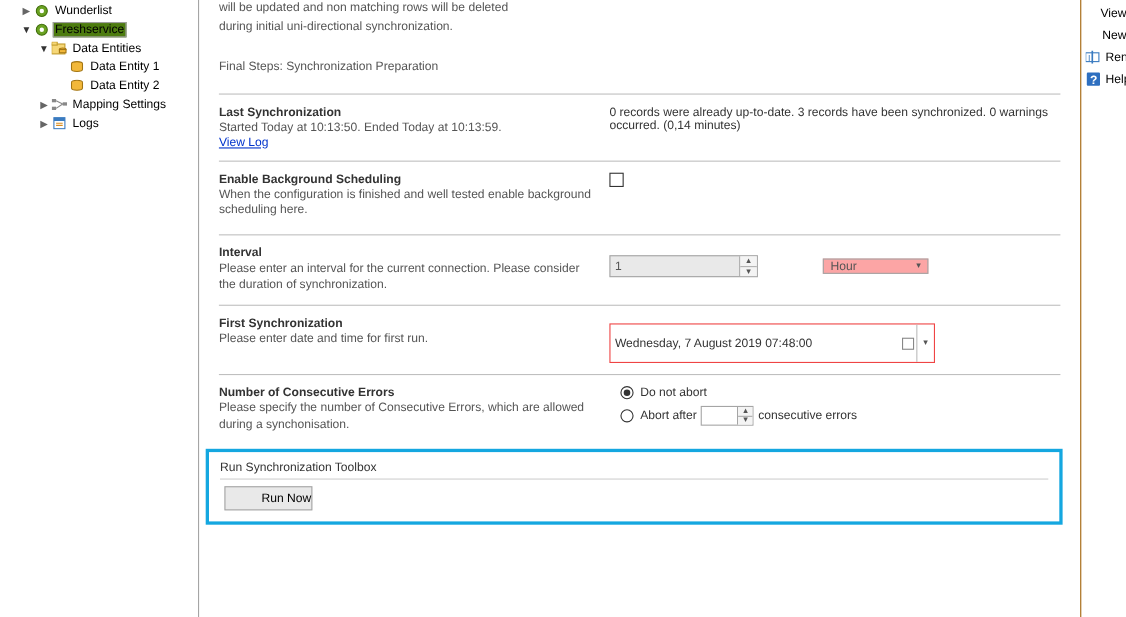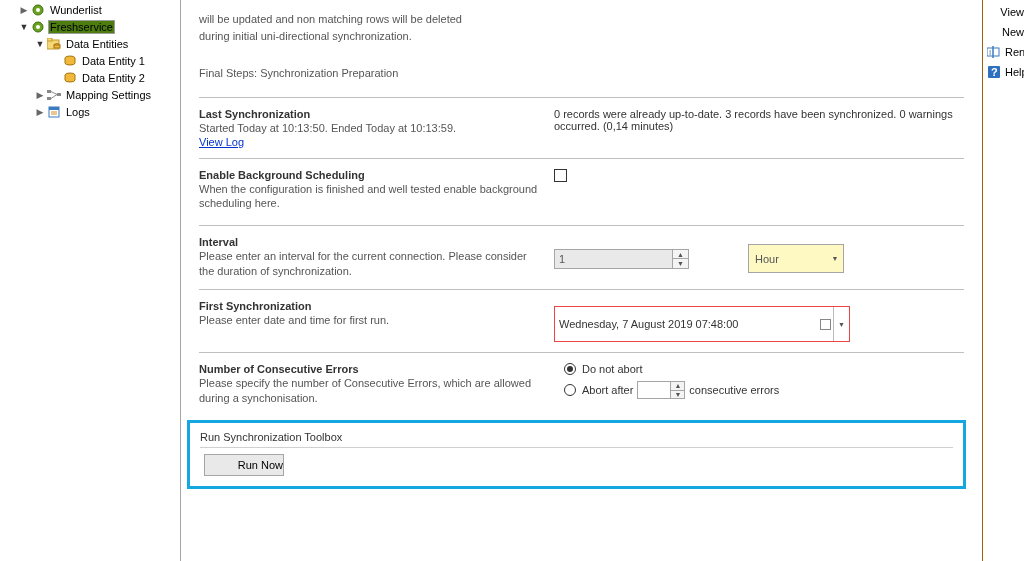--- a/index.html
+++ b/index.html
@@ -10,36 +10,36 @@
 .chev { width: 12px; display: inline-block; text-align: center; color: #666; font-size: 9px; }
 .chev.down { color: #333; }
 .tree-icon { width: 16px; height: 14px; display: inline-flex; align-items: center; justify-content: center; margin-right: 2px; }
 .tree-label { padding: 0 2px; }
 .tree-label.selected { background: #4d7c0f; border: 1px solid #9e9e9e; padding: 0 1px; }
 .tree-indent-1 { padding-left: 12px; }
 .tree-indent-2 { padding-left: 28px; }
 .tree-indent-3 { padding-left: 44px; }
 .db-icon { width: 12px; height: 12px; }
 .main-panel { flex: 1; border-left: 1px solid #a5a5a5; overflow-y: auto; position: relative; }
-.content { padding: 12px 18px 0 18px; }
+.content { padding: 0 18px 0 18px; }
 .section-text { color: #555; line-height: 1.4; margin-bottom: 2px; }
 .instr-block { margin: 18px 0 22px 0; }
 .section-header { color: #555; margin: 22px 0 18px 0; }
 .row { display: flex; border-top: 1px solid #bfbfbf; padding: 10px 0 10px 0; }
 .row-left { width: 355px; padding-right: 10px; }
 .row-right { flex: 1; color: #333; }
 .row-title { font-weight: bold; color: #333; margin-bottom: 1px; }
 .row-desc { color: #555; line-height: 1.35; }
 .view-log { color: #0033cc; text-decoration: underline; cursor: pointer; }
 .checkbox { width: 13px; height: 13px; border: 1px solid #333; display: inline-block; background: #fff; }
 .num-input { width: 135px; height: 20px; border: 1px solid #a5a5a5; background: #e9e9e9; display: inline-flex; align-items: center; padding-left: 4px; position: relative; color: #555; }
 .spin-btns { position: absolute; right: 0; top: 0; bottom: 0; width: 16px; display: flex; flex-direction: column; border-left: 1px solid #a5a5a5; }
 .spin-up, .spin-down { flex: 1; background: #f4f4f4; display: flex; align-items: center; justify-content: center; font-size: 7px; color: #555; border: none; }
 .spin-up { border-bottom: 1px solid #a5a5a5; }
-.select-input { width: 96px; height: 29px; border: 1px solid #a5a5a5; background: #fef9c3; display: inline-flex; align-items: center; padding-left: 6px; position: relative; margin-left: 56px; color: #555; }
+.select-input { width: 96px; height: 14px; border: 1px solid #a5a5a5; background: #fca5a5; display: inline-flex; align-items: center; padding-left: 6px; position: relative; margin-left: 56px; color: #555; }
 .select-arrow { position: absolute; right: 0; top: 0; bottom: 0; width: 16px; display: flex; align-items: center; justify-content: center; font-size: 7px; color: #555; }
 .date-input { width: 296px; height: 36px; border: 1px solid #ef4444; display: inline-flex; align-items: center; padding-left: 4px; position: relative; text-align: center; }
 .date-dd { position: absolute; right: 0; top: 0; bottom: 0; width: 16px; display: flex; align-items: center; justify-content: center; font-size: 7px; color: #555; border-left: 1px solid #bbb; }
 .date-chk { width: 11px; height: 11px; border: 1px solid #888; position: absolute; right: 18px; }
 .radio-row { display: flex; align-items: center; margin-bottom: 6px; }
 .radio { width: 12px; height: 12px; border: 1px solid #333; border-radius: 50%; margin-right: 6px; display: inline-flex; align-items: center; justify-content: center; }
 .radio.checked::after { content: ''; width: 6px; height: 6px; background: #333; border-radius: 50%; }
 .small-num { width: 48px; height: 18px; border: 1px solid #a5a5a5; background: #fff; display: inline-block; position: relative; margin: 0 4px; vertical-align: middle; }
 .small-num .spin-btns { width: 14px; }
 .highlight-box { border: 3px solid #14a7e0; padding: 8px 10px 10px 10px; margin: 4px 0 0 -12px; width: calc(100% + 14px); }

